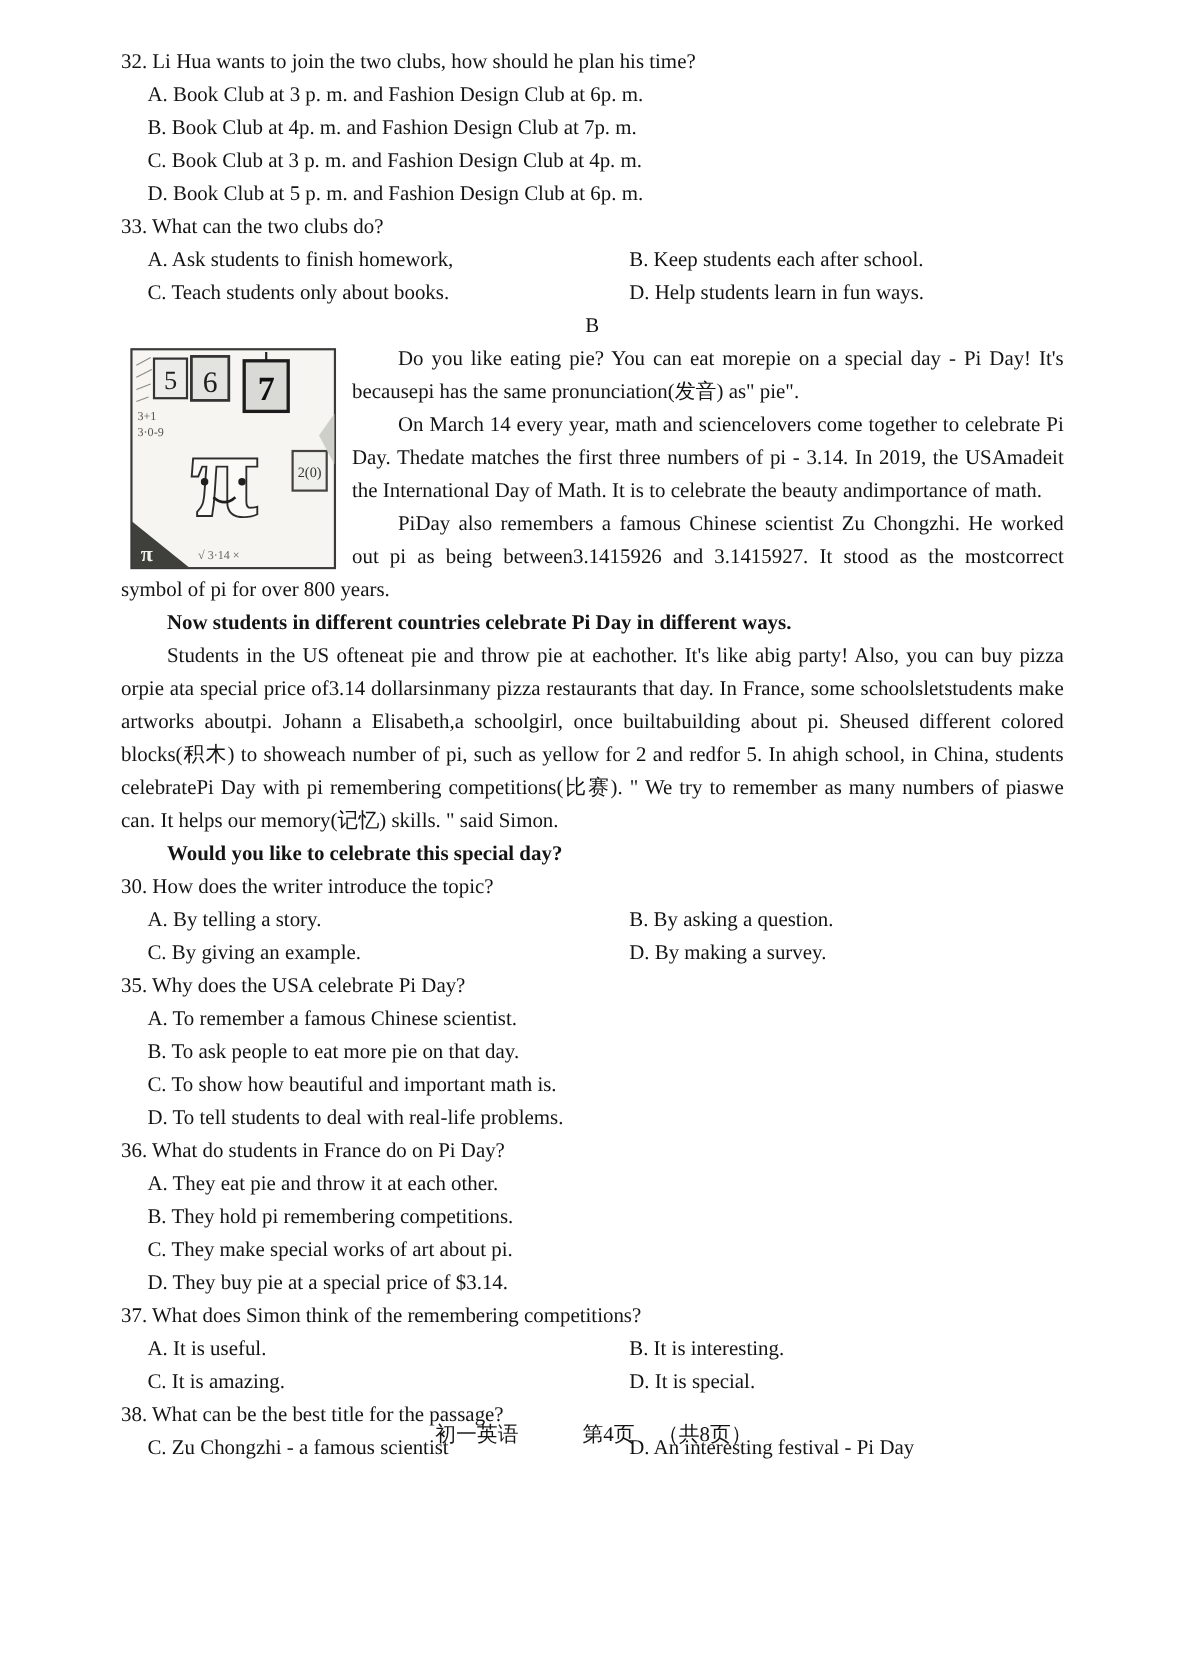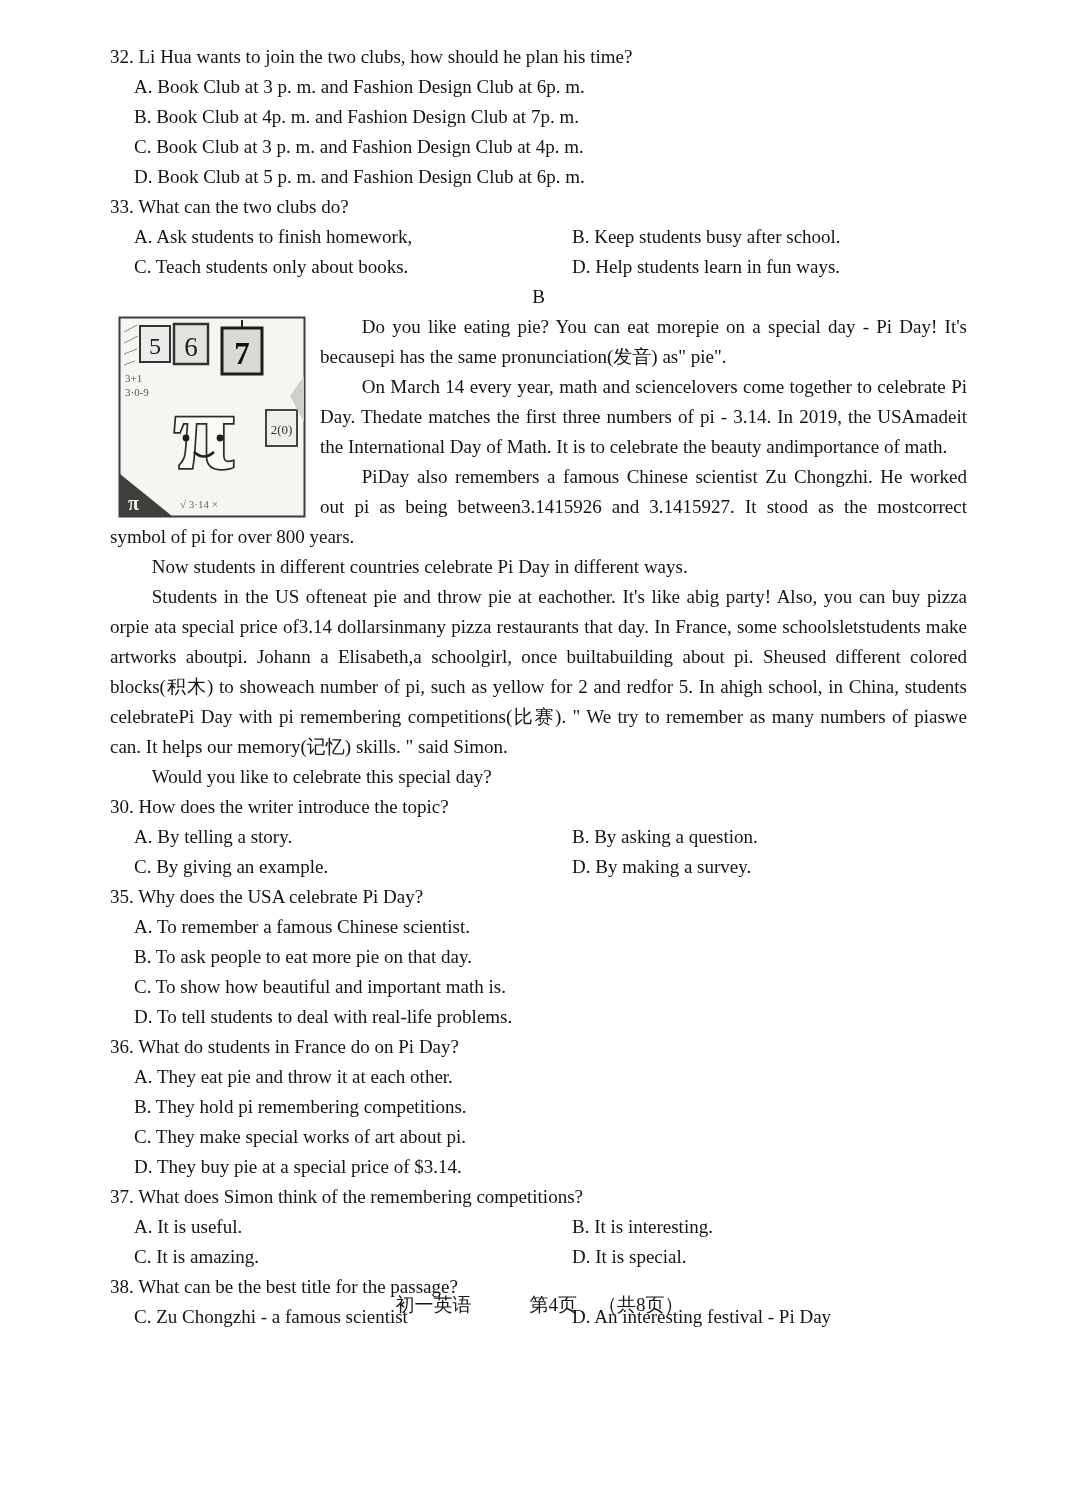--- a/index.html
+++ b/index.html
@@ -19,21 +19,21 @@
   }
   .q { margin: 0; }
   .q-text { text-align: left; }
   .opt { padding-left: 24px; }
   .opt-row { display: flex; padding-left: 24px; }
   .opt-row .col-l { flex: 0 0 438px; }
   .opt-row .col-r { flex: 1 1 auto; }
   .section-label { text-align: center; }
   .passage::after { content: ""; display: block; clear: both; }
   .passage p { margin: 0; text-indent: 2.2em; text-align: justify; }
-  .passage p.no-justify { text-align: left; }
+  .passage p.no-justify { text-align: left; font-weight: bold; }
   .doodle {
     float: left;
     width: 188px;
     height: 202px;
     margin: 4px 14px 2px 8px;
     display: block;
   }
   .footer {
     position: absolute;
     left: 0;
@@ -58,21 +58,21 @@
     <div class="opt">A. Book Club at 3 p. m. and Fashion Design Club at 6p. m.</div>
     <div class="opt">B. Book Club at 4p. m. and Fashion Design Club at 7p. m.</div>
     <div class="opt">C. Book Club at 3 p. m. and Fashion Design Club at 4p. m.</div>
     <div class="opt">D. Book Club at 5 p. m. and Fashion Design Club at 6p. m.</div>
   </section>
 
   <section class="q">
     <div class="q-text">33. What can the two clubs do?</div>
     <div class="opt-row">
       <span class="col-l">A. Ask students to finish homework,</span>
-      <span class="col-r">B. Keep students busy after school.</span>
+      <span class="col-r">B. Keep students each after school.</span>
     </div>
     <div class="opt-row">
       <span class="col-l">C. Teach students only about books.</span>
       <span class="col-r">D. Help students learn in fun ways.</span>
     </div>
   </section>
 
   <div class="section-label">B</div>
 
   <section class="passage">

